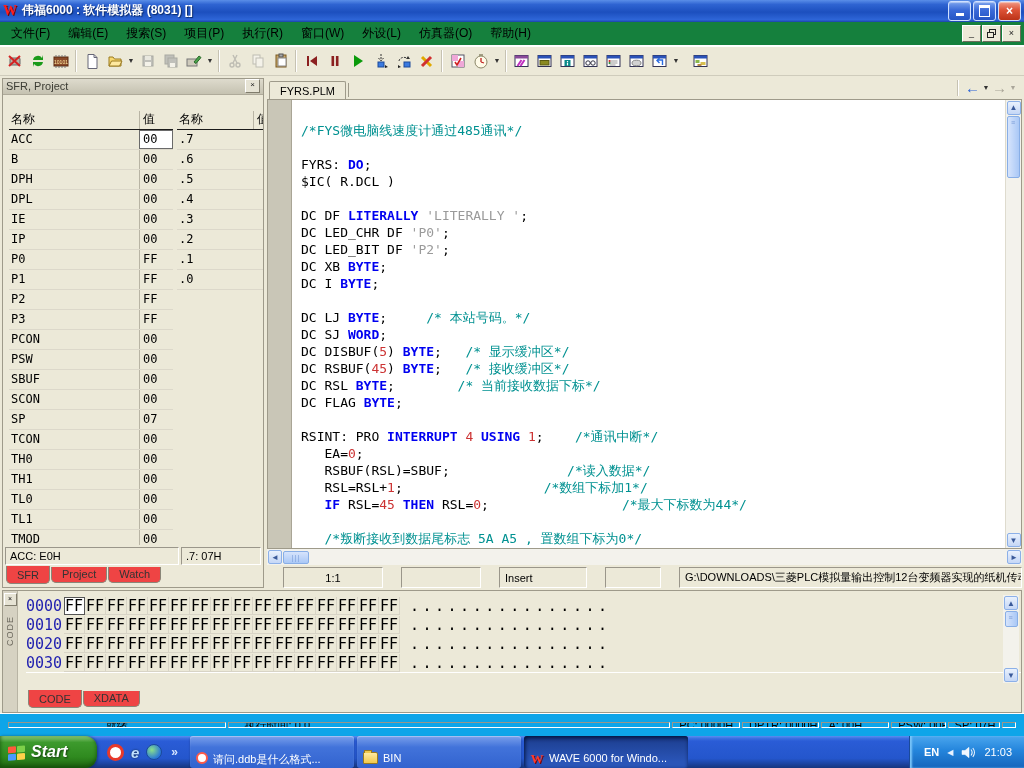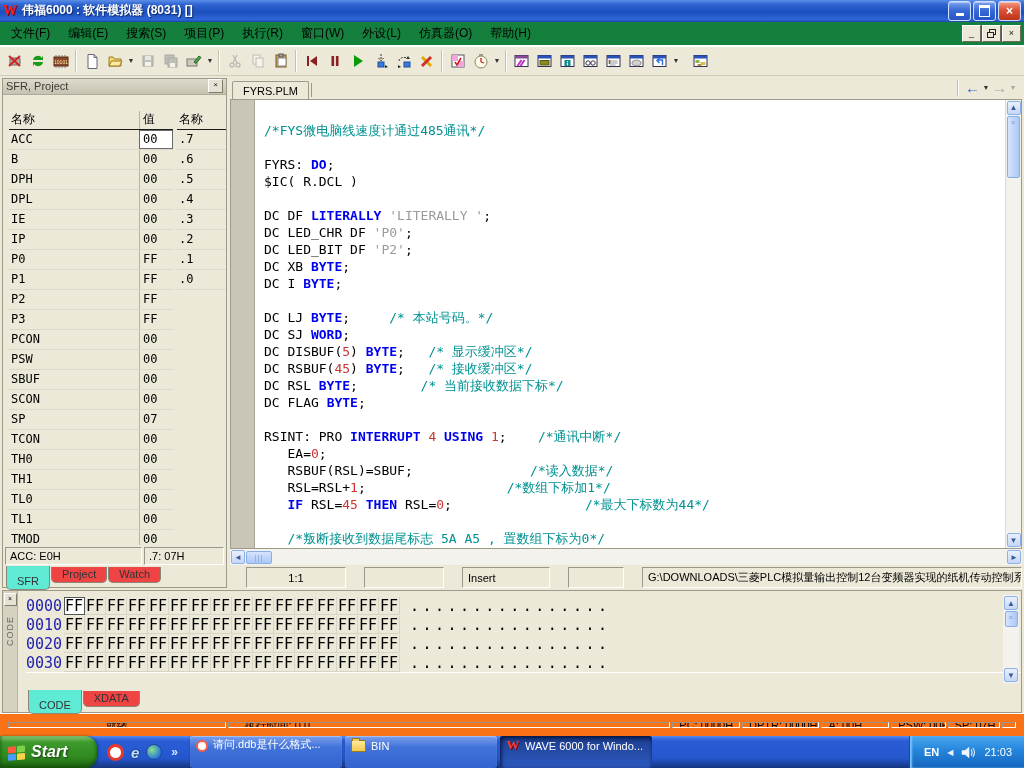--- a/index.html
+++ b/index.html
@@ -32,21 +32,21 @@
   .tb{width:23px;height:22px;display:flex;align-items:center;justify-content:center;border-radius:2px;flex:0 0 auto;}
   .tb.dis{opacity:.45;filter:grayscale(85%);}
   .ddc{font-size:7px;color:#333;width:10px;text-align:center;flex:0 0 auto;}
   .ddc.dim{color:#aaa69a;}
   .tsep{width:0;height:22px;border-left:1px solid #c6c2b2;border-right:1px solid #fff;margin:0 3px;flex:0 0 auto;}
 
   
   .workspace{height:515px;display:flex;gap:3px;padding:2px;box-sizing:border-box;}
 
   
-  .sfr-panel{width:225px;flex:0 0 auto;display:flex;flex-direction:column;border:1px solid #9e9a8a;background:#ece9d8;box-sizing:border-box;}
+  .sfr-panel{width:262px;flex:0 0 auto;display:flex;flex-direction:column;border:1px solid #9e9a8a;background:#ece9d8;box-sizing:border-box;}
   .ptitle{height:15px;flex:0 0 auto;background:linear-gradient(180deg,#dedbcd,#c5c2b1);display:flex;align-items:center;
     font-size:11px;color:#3c3c34;padding:0 3px;border-bottom:1px solid #aeaa9a;}
   .pclose{margin-left:auto;width:13px;height:12px;border:1px solid;border-color:#fff #807c6c #807c6c #fff;
     font-size:8px;line-height:10px;text-align:center;background:#e6e3d4;color:#222;}
   .ptables{flex:1;position:relative;overflow:hidden;font-family:"DejaVu Sans Mono",monospace;font-size:12px;}
   .stable{position:absolute;top:16px;}
   .t1{left:6px;width:164px;}
   .t2{left:174px;width:110px;}
   .shead{display:flex;font-family:"Liberation Sans",sans-serif;border-bottom:1px solid #1a1a1a;height:18px;align-items:center;}
   .hname{flex:1;padding-left:2px;}
@@ -54,21 +54,21 @@
   .srow{display:flex;height:19px;align-items:center;border-bottom:1px solid #dcd8ca;}
   .sname{flex:1;padding-left:2px;}
   .sval{width:30px;align-self:stretch;display:flex;align-items:center;border-left:1px solid #b8b4a4;padding-left:3px;box-sizing:content-box;}
   .srow.first .sval{background:#fff;outline:1px solid #6a6a6a;outline-offset:-1px;}
   .pstatus{display:flex;height:18px;flex:0 0 auto;margin:2px;gap:2px;}
   .pbox{border:1px solid;border-color:#9a968a #fff #fff #9a968a;background:#ece9d8;font-size:11px;display:flex;align-items:center;padding-left:4px;overflow:hidden;white-space:nowrap;}
   .pbox.l{flex:1;}
   .pbox.r{width:74px;flex:0 0 auto;}
   .ptabs{height:20px;flex:0 0 auto;display:flex;padding-left:3px;align-items:flex-start;}
   .btab{padding:1px 10px 2px;font-size:11px;border:1px solid #8a8678;border-top:none;border-radius:0 0 5px 5px;margin-right:1px;background:#ef4444;color:#333;}
-  .btab.active{background:#5eead4;font-weight:normal;position:relative;top:-1px;padding-top:9px;z-index:2;}
+  .btab.active{background:#ef4444;font-weight:normal;position:relative;top:-1px;padding-top:3px;z-index:2;}
 
   
   .editor{flex:1;display:flex;flex-direction:column;min-width:0;}
   .etabbar{height:21px;flex:0 0 auto;display:flex;align-items:flex-end;padding-left:2px;}
   .etab{padding:3px 10px 2px;font-size:11px;border:1px solid #9e9a8a;border-bottom:none;border-radius:2px 2px 0 0;background:#ece9d8;}
   .etab-tail{width:1px;height:14px;border-left:1px solid #9e9a8a;margin:0 0 2px 2px;}
   .enav{margin-left:auto;display:flex;align-items:center;gap:1px;padding-right:4px;margin-bottom:3px;}
   .enav .nsep{width:0;height:16px;border-left:1px solid #c6c2b2;border-right:1px solid #fff;margin-right:5px;}
   .arrow-back{color:#2a62d8;font-weight:bold;font-size:15px;line-height:14px;}
   .arrow-fwd{color:#a8a496;font-weight:bold;font-size:15px;line-height:14px;}
@@ -118,21 +118,21 @@
   .mbyte.sel{background:#fff;outline:1px solid #555;outline-offset:-1px;}
   .masc{margin-left:10px;letter-spacing:3.5px;white-space:nowrap;overflow:hidden;}
   .mempty{flex:1;border-top:1px solid #fff;}
   .mtabs{height:21px;flex:0 0 auto;display:flex;padding-left:2px;align-items:flex-start;}
   .mscroll{position:absolute;right:2px;top:4px;width:16px;height:88px;background:#f3f2ec;
     display:flex;flex-direction:column;align-items:center;padding:1px;box-sizing:border-box;}
   .mthumb{width:13px;height:16px;margin-top:1px;}
   .mtrack{flex:1;}
 
   
-  .statusbar{height:23px;flex:0 0 auto;display:flex;gap:2px;padding:8px;background:#f97316;border-top:1px solid #fff;box-sizing:border-box;}
+  .statusbar{height:23px;flex:0 0 auto;display:flex;gap:2px;padding:8px;background:#0ea5e9;border-top:1px solid #fff;box-sizing:border-box;}
   .sbcell{border:1px solid;border-color:#9a968a #fff #fff #9a968a;font-size:11px;display:flex;align-items:center;
     padding:0 6px;overflow:hidden;white-space:nowrap;box-sizing:border-box;}
   .c0{width:226px;justify-content:center;}
   .c1{width:460px;padding-left:16px;}
   .c2{width:70px;}.c3{width:80px;}.c4{width:70px;}.c5{width:56px;}.c6{width:54px;}
   .c7{flex:1;}
 
   
   .taskbar{position:absolute;bottom:0;left:0;width:1024px;height:32px;
     background:linear-gradient(180deg,#5a8ef0 0%,#3a6fe0 8%,#2a5cd6 16%,#2456cc 70%,#16367e 100%);
@@ -140,22 +140,22 @@
   .start{width:97px;height:32px;flex:0 0 auto;border-radius:0 12px 12px 0;
     background:linear-gradient(180deg,#8cc77a 0%,#3d9a2d 20%,#2f8a1f 65%,#1e6410 100%);
     box-shadow:inset 0 -2px 4px #14500a,1px 0 3px #00000060;display:flex;align-items:center;gap:5px;padding-left:7px;box-sizing:border-box;
     color:#fff;font-weight:bold;font-style:italic;font-size:16px;text-shadow:1px 1px 2px #00000090;}
   .qlaunch{display:flex;align-items:center;gap:7px;padding:0 8px 0 10px;flex:0 0 auto;}
   .ql-opera{width:11px;height:11px;border:3px solid #e8392a;border-radius:50%;background:#fff;box-sizing:content-box;}
   .ql-ie{color:#bfe0ff;font-weight:bold;font-style:italic;font-size:15px;text-shadow:0 0 2px #123;}
   .ql-globe{width:14px;height:14px;border-radius:50%;background:radial-gradient(circle at 35% 35%,#8ae08a,#2a78d8 70%);border:1px solid #1a4a9a;}
   .ql-chev{color:#d5e4ff;font-size:12px;font-weight:bold;margin-left:2px;}
   .tasks{display:flex;gap:3px;margin-left:4px;align-items:center;flex:0 0 auto;}
-  .taskbtn{width:152px;height:25px;border-radius:3px;background:linear-gradient(180deg,#7aa0ec,#4273da 35%,#3263cf);
-    box-shadow:inset 0 1px 1px #ffffff60,0 1px 2px #00000040;display:flex;align-items:flex-end;gap:5px;padding:16px 6px;
+  .taskbtn{width:164px;height:25px;border-radius:3px;background:linear-gradient(180deg,#7aa0ec,#4273da 35%,#3263cf);
+    box-shadow:inset 0 1px 1px #ffffff60,0 1px 2px #00000040;display:flex;align-items:flex-start;gap:5px;padding:16px 6px;
     color:#fff;font-size:11px;box-sizing:border-box;}
   .taskbtn.active{background:linear-gradient(180deg,#1c3d8d,#2a55b8 80%);box-shadow:inset 1px 2px 4px #001038;}
   .tlabel{white-space:nowrap;overflow:hidden;text-overflow:ellipsis;}
   .ticon{flex:0 0 auto;display:flex;align-items:center;justify-content:center;width:14px;height:14px;}
   .ticon.opera{width:8px;height:8px;border:2px solid #ff5a48;border-radius:50%;background:#fff;}
   .ticon.folder{width:13px;height:10px;background:linear-gradient(180deg,#ffe9a0,#f2c94c);border:1px solid #9a7a20;border-radius:1px 2px 1px 1px;position:relative;}
   .ticon.folder::before{content:"";position:absolute;top:-3px;left:0;width:6px;height:2px;background:#f2c94c;border:1px solid #9a7a20;border-bottom:none;}
   .ticon.wave{color:#ff3a2a;font-weight:bold;font-family:"Liberation Serif",serif;font-size:13px;text-shadow:1px 1px 0 #7a0000;}
   .tray{margin-left:auto;height:32px;display:flex;align-items:center;gap:8px;padding:0 12px 0 14px;
     background:linear-gradient(180deg,#4aa6ee 0%,#2485dc 45%,#1565bc 100%);border-left:1px solid #1a4a9a;

